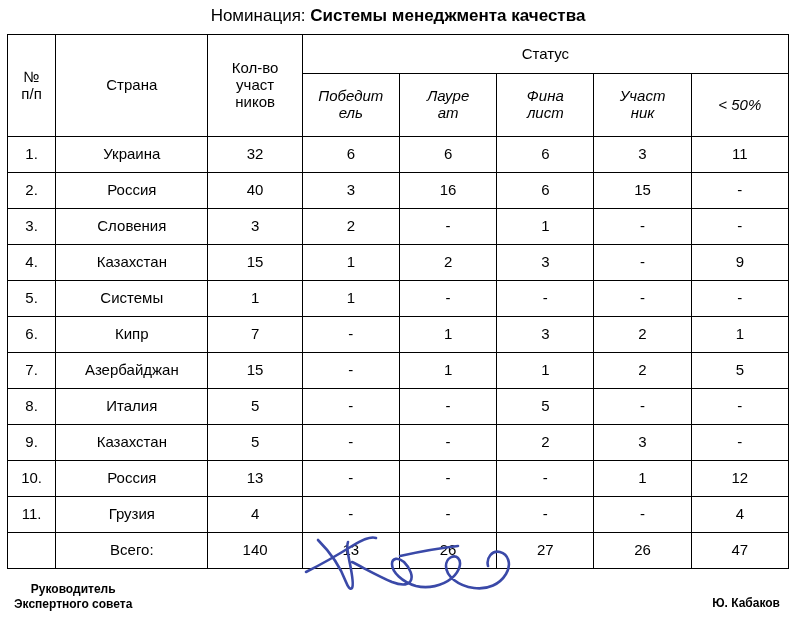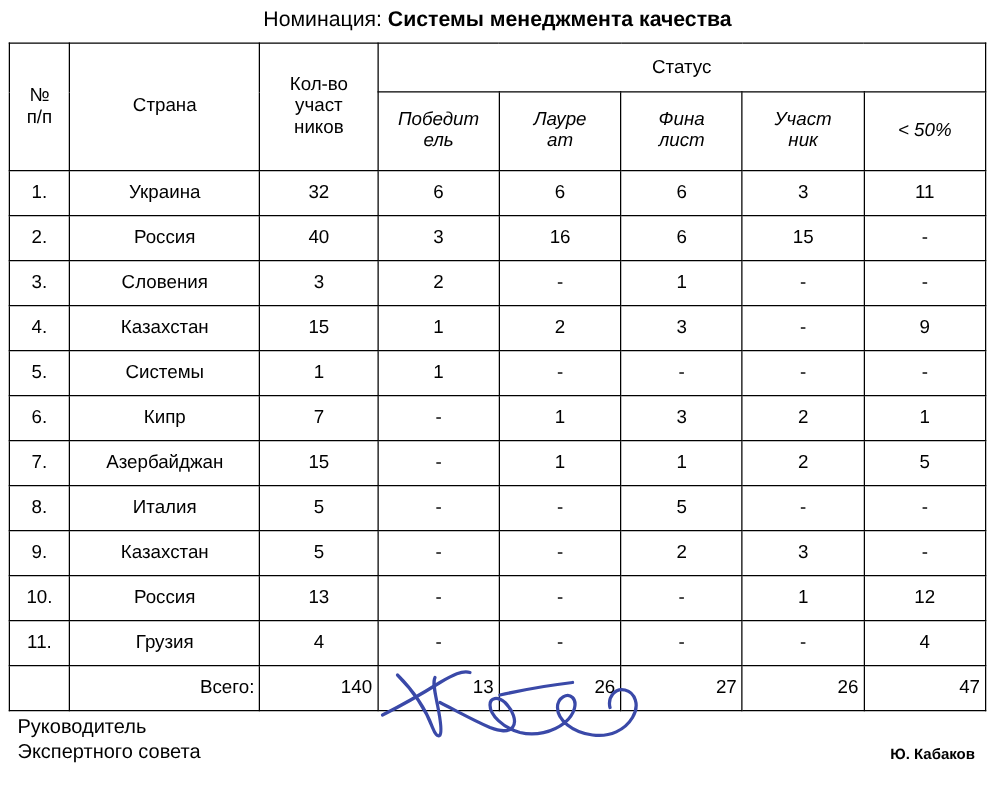--- a/index.html
+++ b/index.html
@@ -66,40 +66,40 @@
   }
   td.numcell {
     text-align: left;
     padding-left: 8px;
   }
   tr.datarow td {
     height: 31px;
   }
   tr.totalrow td {
     height: 31px;
-    text-align: right;
   }
   .totals-label {
     text-align: left;
     padding-left: 10px;
   }
   .footer {
     position: absolute;
     left: 0;
     right: 0;
     bottom: 8px;
     height: 80px;
   }
   .sig-left {
     position: absolute;
     left: 14px;
     bottom: 8px;
-    font-size: 16px;
-    font-weight: normal;
+    font-size: 12px;
+    font-weight: bold;
     line-height: 1.25;
+    text-align: center;
   }
   .sig-right {
     position: absolute;
     right: 16px;
     bottom: 10px;
     font-size: 12px;
     font-weight: bold;
   }
   .signature {
     position: absolute;

